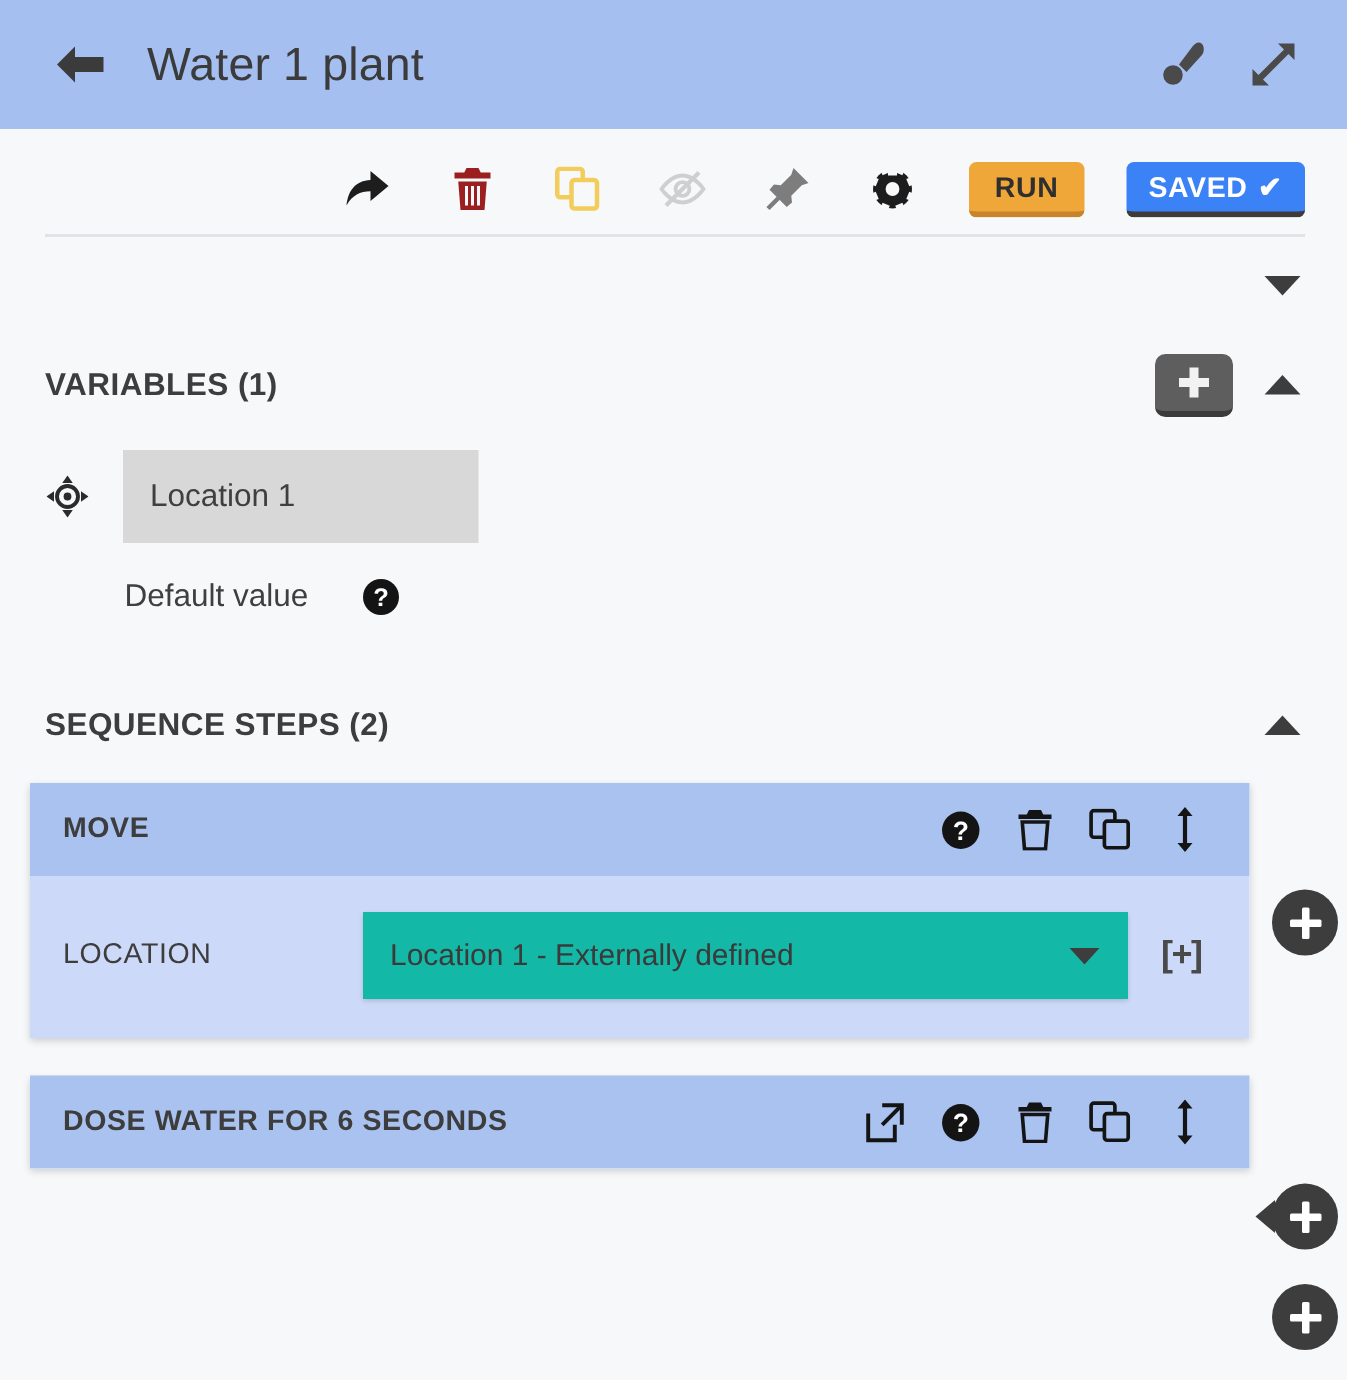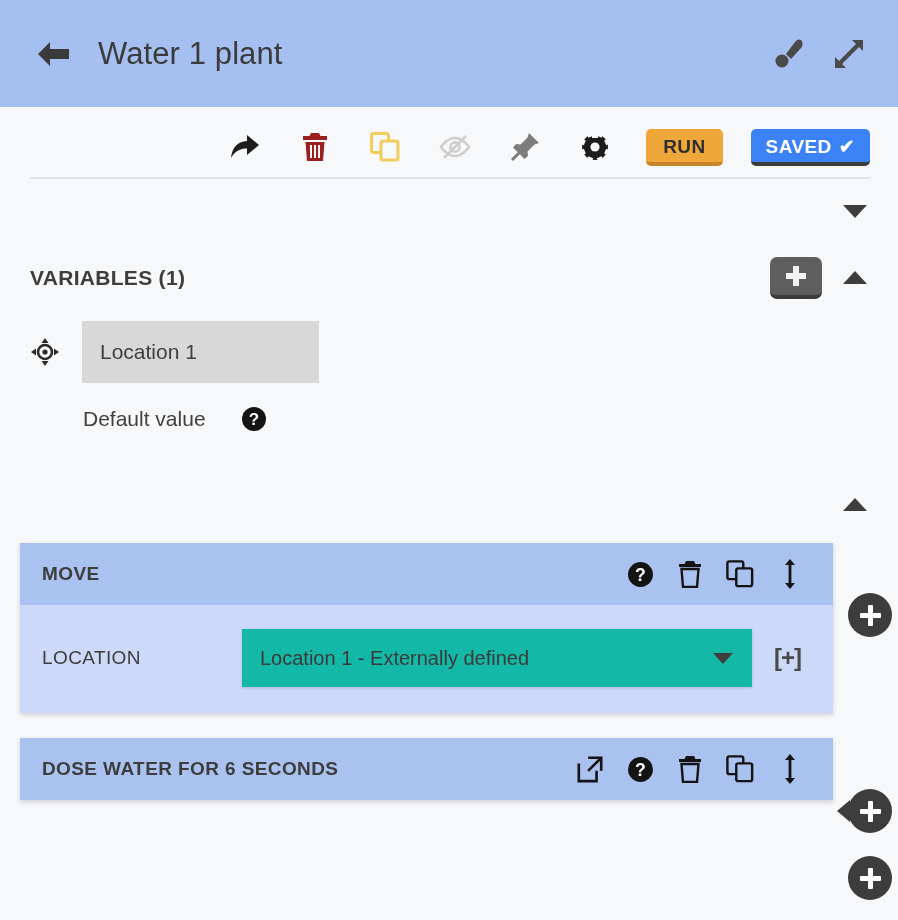--- a/index.html
+++ b/index.html
@@ -11,21 +11,21 @@
   }
 
   body {
     font-family: "Liberation Sans", sans-serif;
     background: #f7f8fa;
     position: relative;
   }
 
   
   .app-header {
-    height: 107px;
+    height: 86px;
     background: #a6bff1;
     display: flex;
     align-items: center;
     padding: 0 26px 0 30px;
     position: relative;
   }
   .back-btn {
     width: 46px;
     height: 46px;
     display: flex;
@@ -483,20 +483,21 @@
           </span>
         </span>
       </div>
     </div>
 
 
   </div>
 </div>
 
 <div class="section-head" style="height:72px; margin-top:14px;">
+  <div class="section-title">SEQUENCE STEPS (2)</div>
   <div class="sh-spacer"></div>
   <div class="caret">
     <span>
       <svg width="26" height="16" viewBox="0 0 26 16">
           <path d="M13 1 L25 14 L1 14 Z" fill="#3d3d3d"></path>
         </svg>
     </span>
   </div>
 </div>
 

